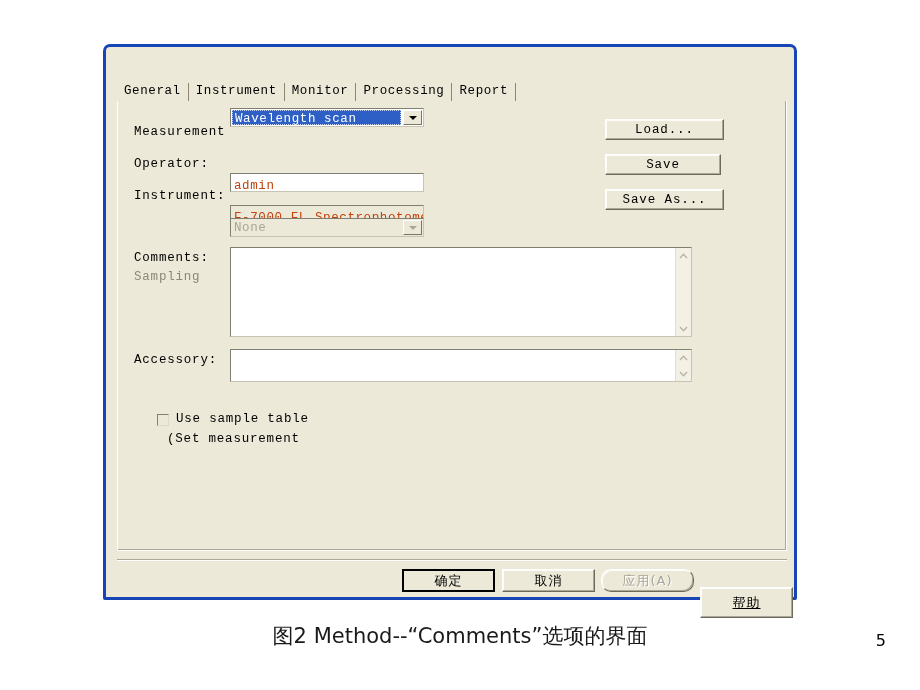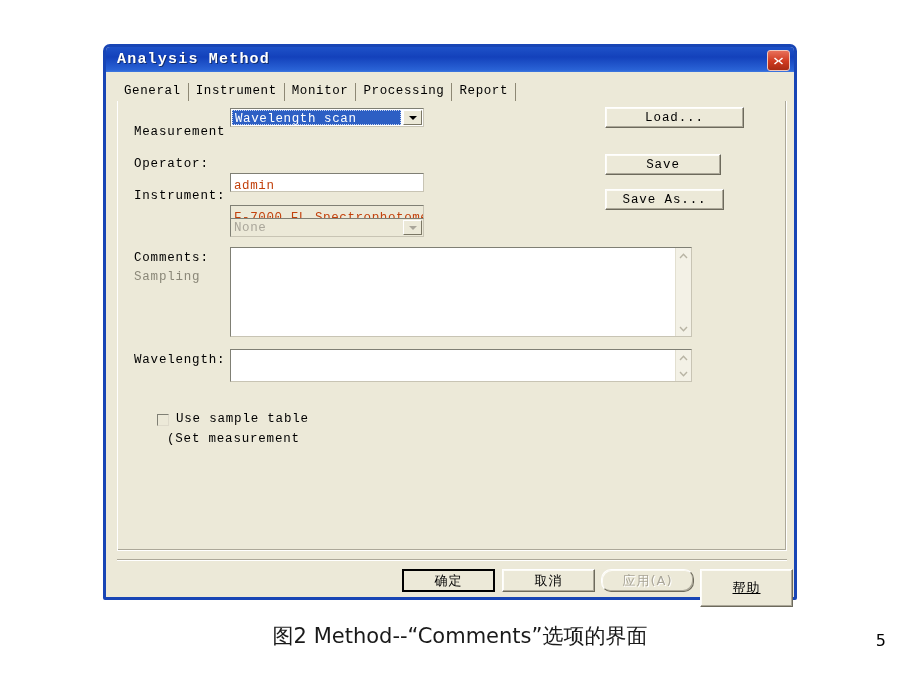--- a/index.html
+++ b/index.html
@@ -284,28 +284,20 @@
     font-family: "DejaVu Sans", "Liberation Sans", sans-serif;
     font-size: 16px;
     color: #000;
   }
 </style>
 </head>
 <body>
 
 <div id="dialog">
 
-  <div class="titlebar">
-    <div class="titlebar-text">Analysis Method</div>
-    <div class="close-btn">
-      <svg width="11" height="10" viewBox="0 0 11 10" aria-hidden="true">
-        <path d="M2 1.4 L5.5 4.4 L9 1.4 L10 2.6 L6.9 5 L10 7.4 L9 8.6 L5.5 5.6 L2 8.6 L1 7.4 L4.1 5 L1 2.6 Z" fill="#ffffff"></path>
-      </svg>
-    </div>
-  </div>
 
   <div class="tabstrip">
     <div class="tab active">General</div>
     <div class="tab">Instrument</div>
     <div class="tab">Monitor</div>
     <div class="tab">Processing</div>
     <div class="tab">Report</div>
   </div>
 
   <div class="tabpage">
@@ -343,48 +335,48 @@
         </div>
         <div class="sb-track"></div>
         <div class="sb-btn">
           <svg width="9" height="6" viewBox="0 0 9 6">
               <path d="M1 1 L4.5 4.7 L8 1" fill="none" stroke="#b8b4a4" stroke-width="1.4"></path>
             </svg>
         </div>
       </div>
     </div>
 
-    <div class="lbl" style="left:16px; top:252px;">Wavelength:</div>
+    <div class="lbl" style="left:16px; top:252px;">Accessory:</div>
     <div class="textarea-wrap" style="left:112px; top:248px; width:462px; height:33px;">
       <div class="textarea-body"></div>
       <div class="scrollbar">
         <div class="sb-btn">
           <svg width="9" height="6" viewBox="0 0 9 6">
               <path d="M1 5 L4.5 1.3 L8 5" fill="none" stroke="#b8b4a4" stroke-width="1.4"></path>
             </svg>
         </div>
         <div class="sb-btn">
           <svg width="9" height="6" viewBox="0 0 9 6">
               <path d="M1 1 L4.5 4.7 L8 1" fill="none" stroke="#b8b4a4" stroke-width="1.4"></path>
             </svg>
         </div>
       </div>
     </div>
 
     <div class="checkbox-box" style="left:39px; top:313px;"></div>
     <div class="lbl" style="left:58px; top:311px;">Use sample table</div>
     <div class="lbl" style="left:49px; top:331px;">(Set measurement</div>
 
-    <div class="btn" style="left:487px; top:6px; width:139px; height:21px;">Load...</div>
+    <div class="btn" style="left:487px; top:18px; width:119px; height:21px;">Load...</div>
     <div class="btn" style="left:487px; top:53px; width:116px; height:21px;">Save</div>
     <div class="btn" style="left:487px; top:88px; width:119px; height:21px;">Save As...</div>
   </div>
 
   <div class="cmdbar-sep"></div>
 
   <div class="btn default btn-cjk" style="left:296px; top:522px; width:93px; height:23px;">确定</div>
   <div class="btn btn-cjk" style="left:396px; top:522px; width:93px; height:23px;">取消</div>
   <div class="btn btn-cjk disabled" style="left:495px; top:522px; width:93px; height:23px;border-radius:10px;">应用(A)</div>
-  <div class="btn btn-cjk" style="left:594px; top:522px; width:93px; height:38px;text-decoration:underline;">帮助</div>
+  <div class="btn btn-cjk" style="left:594px; top:540px; width:93px; height:31px;text-decoration:underline;">帮助</div>
 </div>
 
 <div class="caption">图2  Method--“Comments”选项的界面</div>
 <div class="pagenum">5</div>
 
 </body></html>

